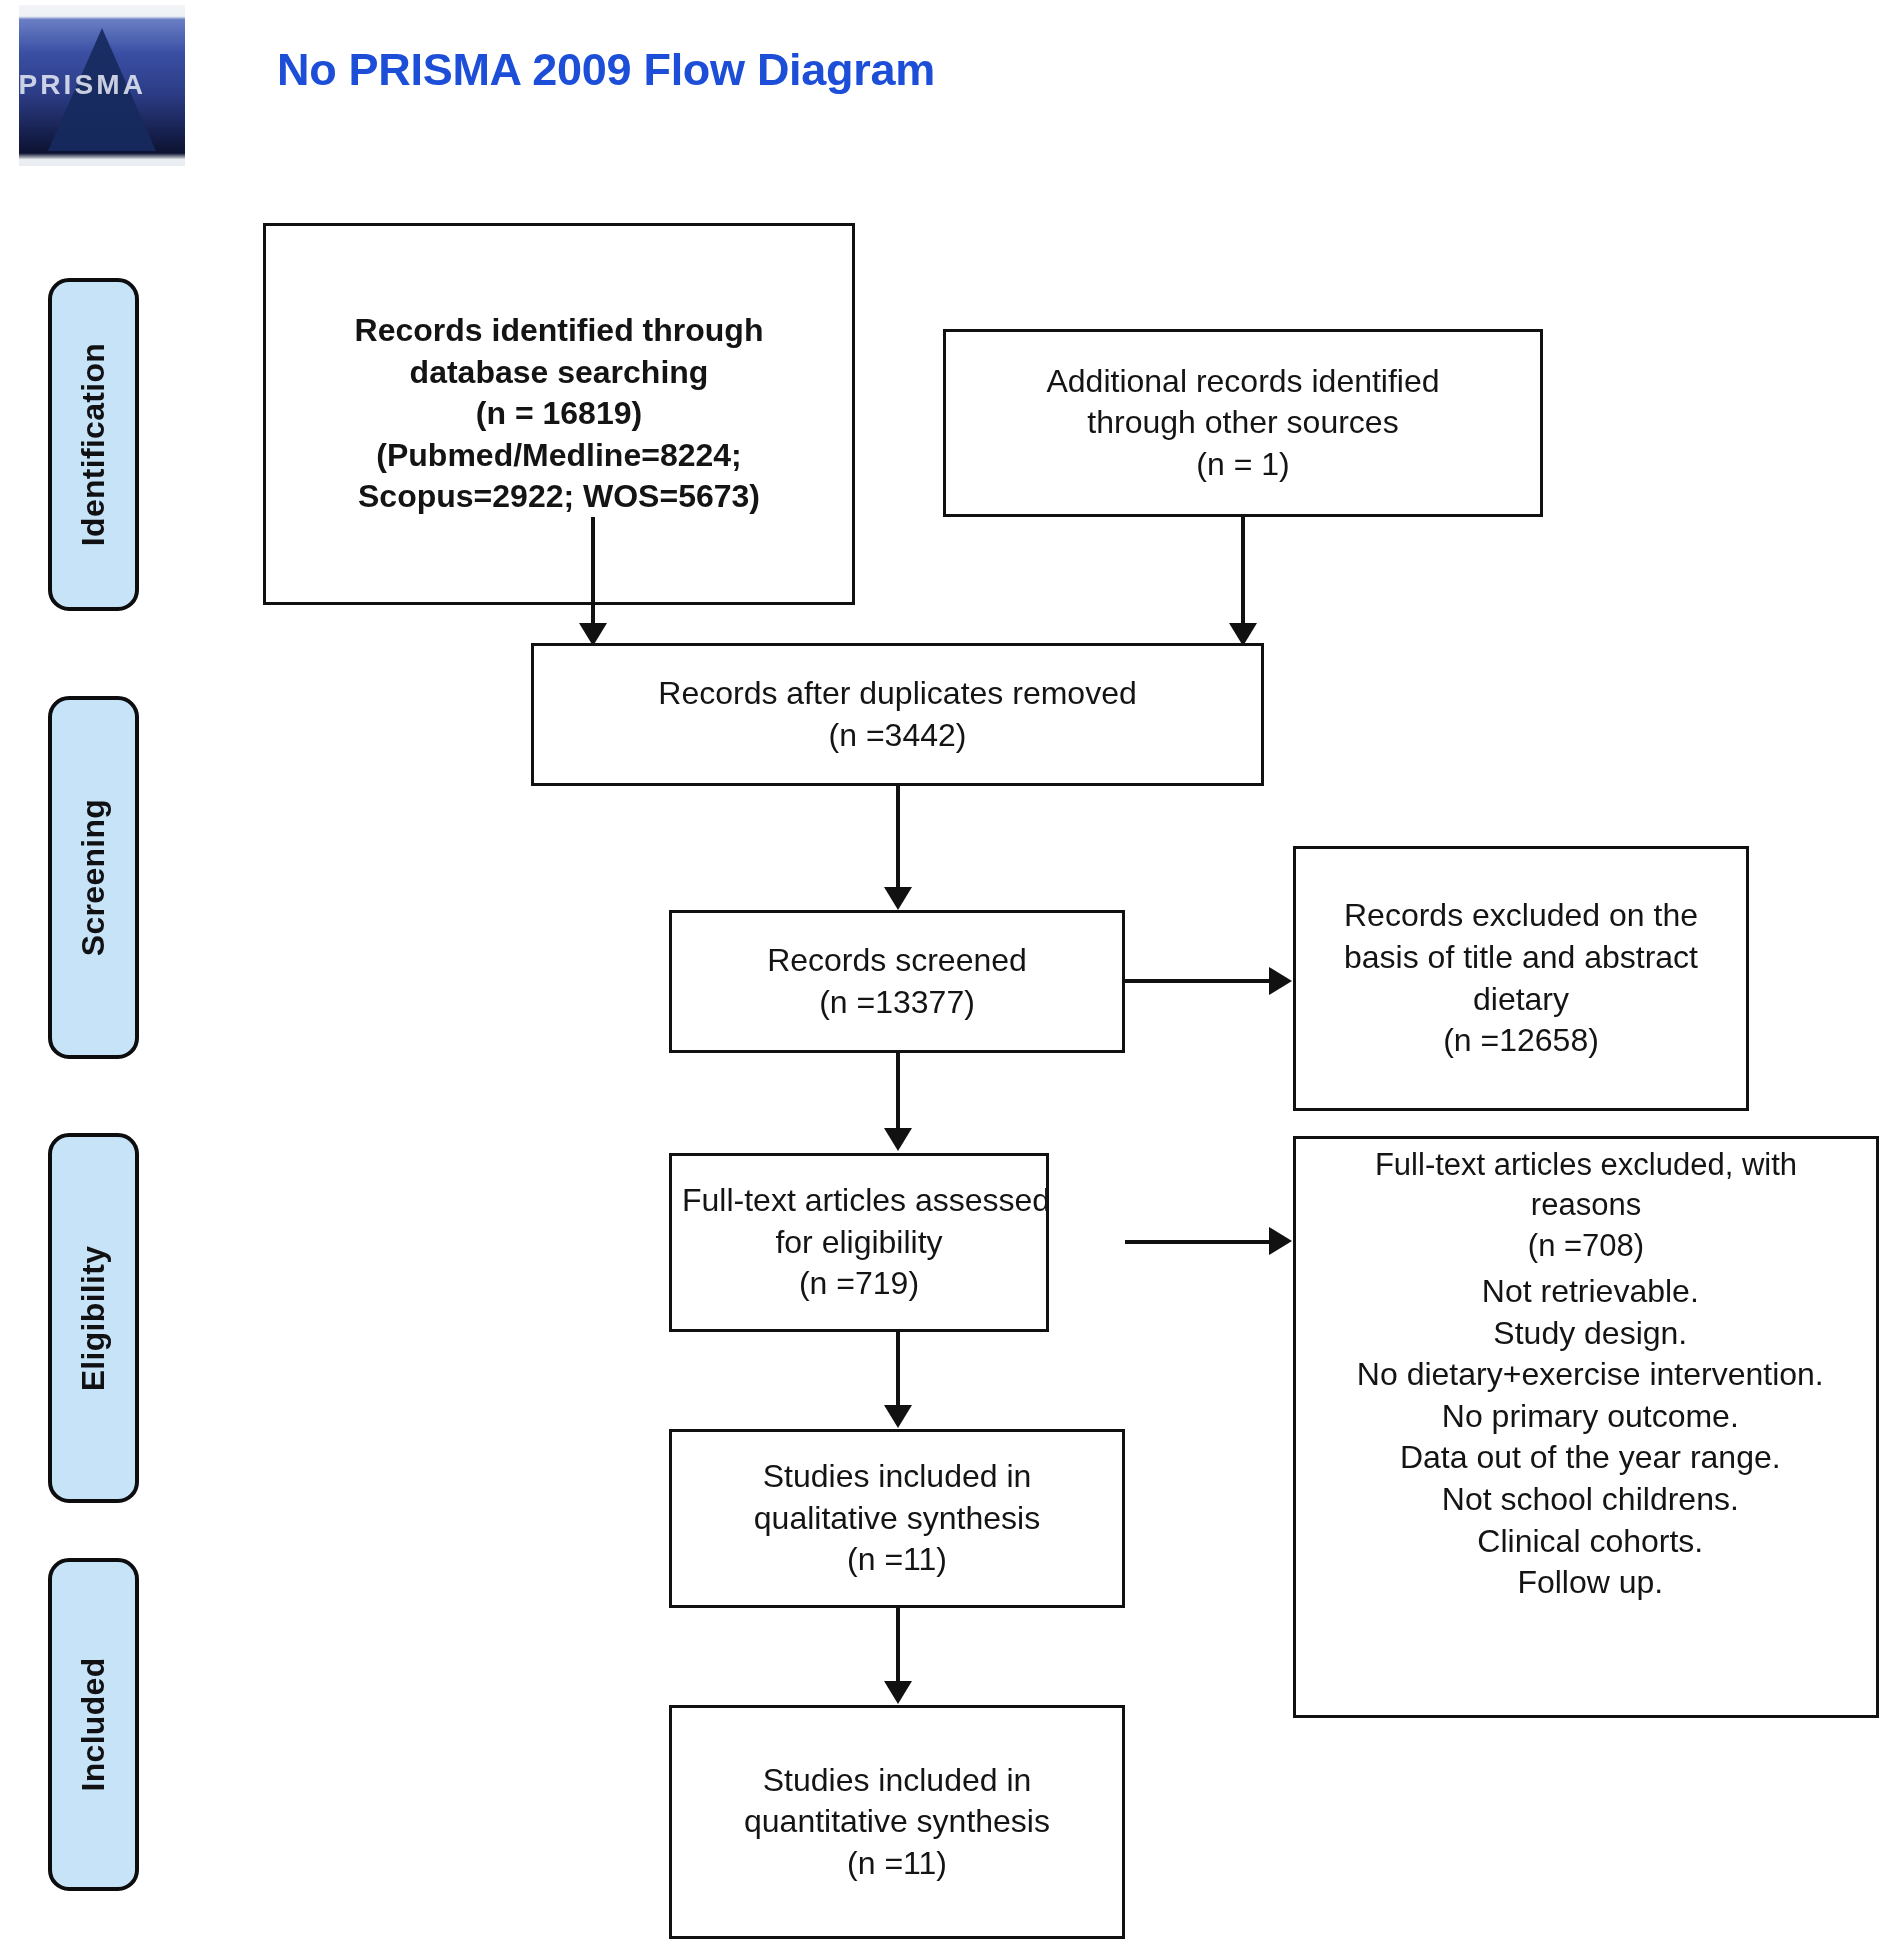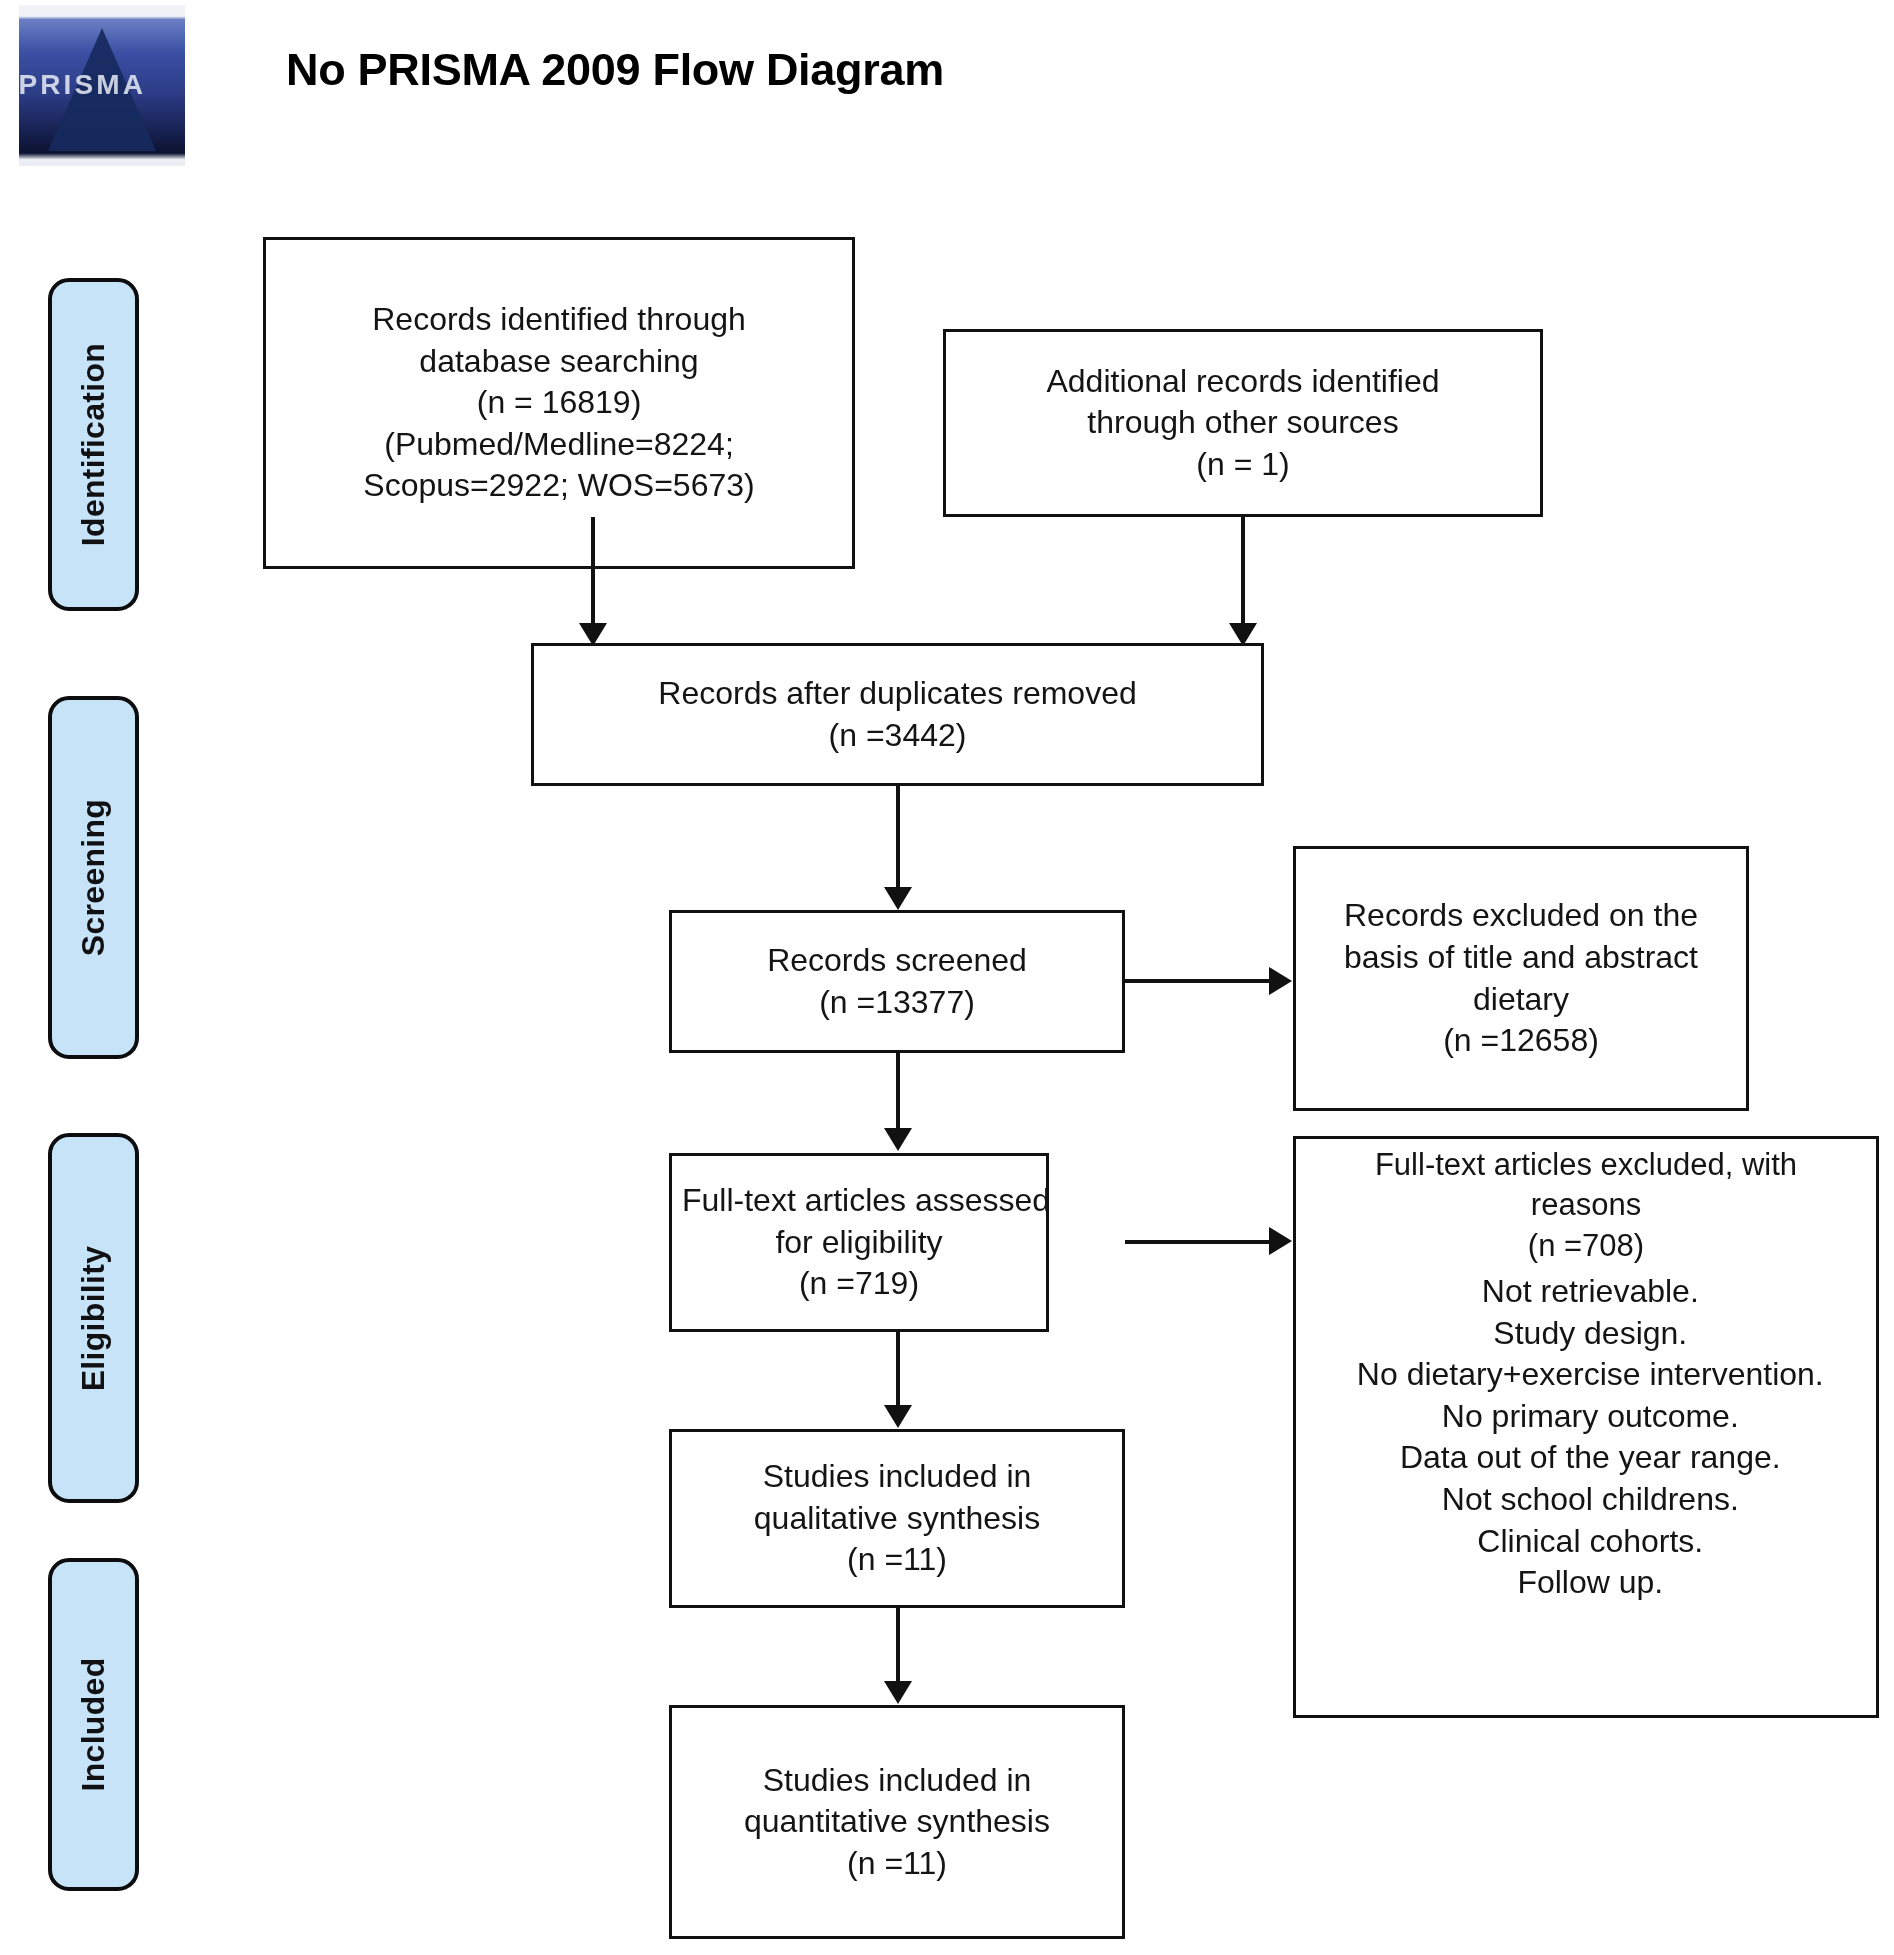--- a/index.html
+++ b/index.html
@@ -48,25 +48,25 @@
     text-align: left;
     color: #e8ecf6;
     font-size: 28px;
     font-weight: bold;
     letter-spacing: 3.1px;
     font-family: "Liberation Sans", sans-serif;
     opacity: 0.85;
   }
   #title {
     position: absolute;
-    left: 286px;
+    left: 277px;
     top: 44px;
     font-size: 45px;
     font-weight: bold;
-    color: #000000;
+    color: #1d4ed8;
     letter-spacing: -0.3px;
     white-space: nowrap;
   }
 
   
   .stage-tab {
     position: absolute;
     background: #c6e3f7;
     border: 4.3px solid #0d0d10;
     border-radius: 21px;
@@ -162,21 +162,21 @@
   <div class="stage-tab" style="left:48px; top:696px; width:91px; height:363px;">
     <span class="stage-label">Screening</span>
   </div>
   <div class="stage-tab" style="left:48px; top:1133px; width:91px; height:370px;">
     <span class="stage-label">Eligibility</span>
   </div>
   <div class="stage-tab" style="left:48px; top:1558px; width:91px; height:333px;">
     <span class="stage-label">Included</span>
   </div>
 
-  <div class="flow-box" style="left:263px; top:237px; width:592px; height:332px;">
+  <div class="flow-box" style="left:263px; top:223px; width:592px; height:382px;font-weight:bold;">
     <div class="line">Records identified through</div>
     <div class="line">database searching</div>
     <div class="line">(n = 16819)</div>
     <div class="line">(Pubmed/Medline=8224;</div>
     <div class="line">Scopus=2922; WOS=5673)</div>
   </div>
 
   <div class="flow-box" style="left:943px; top:329px; width:600px; height:188px;">
     <div class="line">Additional records identified</div>
     <div class="line">through other sources</div>

